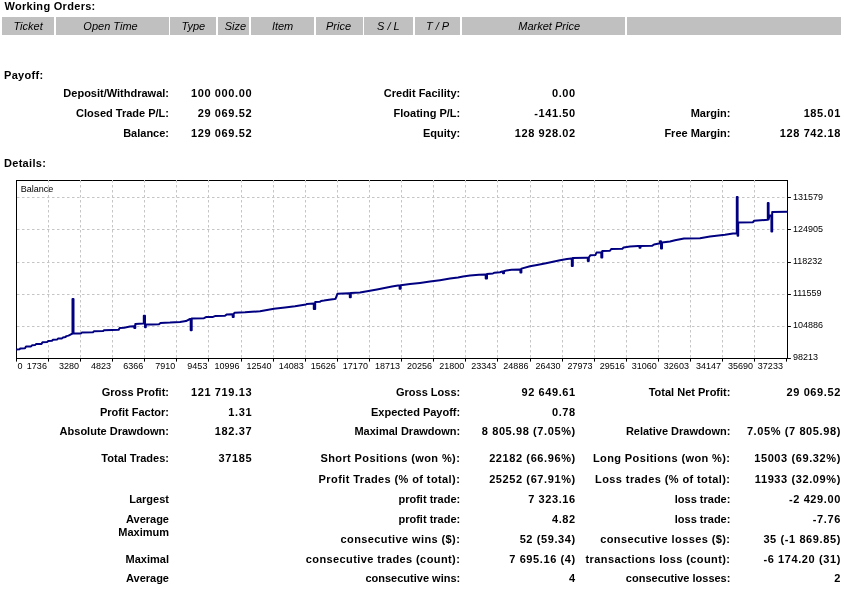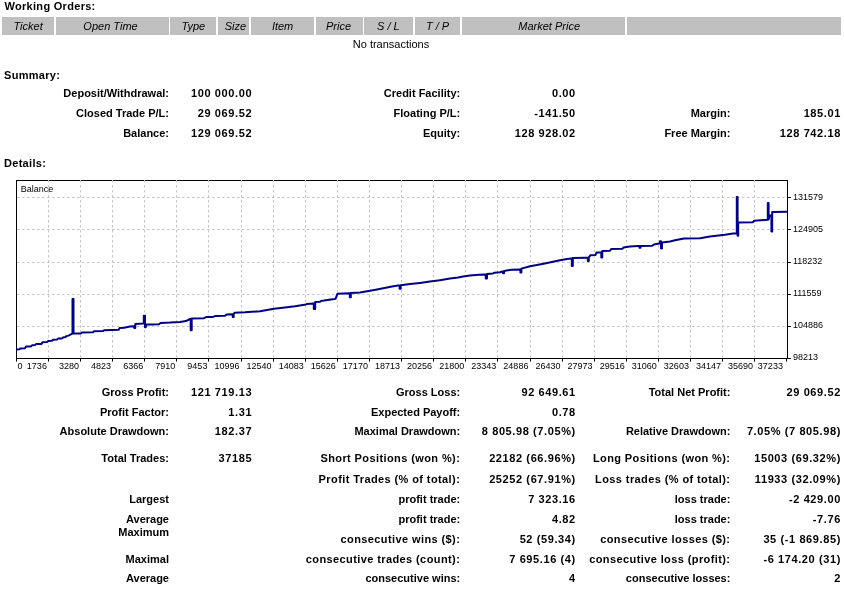--- a/index.html
+++ b/index.html
@@ -31,22 +31,21 @@
 <div class="ht" style="left:282.6px">Item</div>
 <div class="hc" style="left:316.1px;width:46.5px"></div>
 <div class="ht" style="left:338.5px">Price</div>
 <div class="hc" style="left:364.4px;width:48.4px"></div>
 <div class="ht" style="left:388.3px">S / L</div>
 <div class="hc" style="left:414.6px;width:45.6px"></div>
 <div class="ht" style="left:437.5px">T / P</div>
 <div class="hc" style="left:462px;width:163.4px"></div>
 <div class="ht" style="left:549.2px">Market Price</div>
 <div class="hc" style="left:627.1px;width:213.8px"></div>
-<div style="position:absolute;left:0;width:782px;top:37.9px;text-align:center;font-size:11px;line-height:13px">No transactions</div>
-<div class="t" style="left:4px;top:69px">Summary:</div>
+<div class="t" style="left:4px;top:69px">Payoff:</div>
 <div class="b" style="right:675.0px;top:86.9px">Deposit/Withdrawal:</div>
 <div class="v" style="right:591.9px;top:86.9px">100 000.00</div>
 <div class="b" style="right:383.8px;top:86.9px">Credit Facility:</div>
 <div class="v" style="right:268.2px;top:86.9px">0.00</div>
 <div class="b" style="right:675.0px;top:106.9px">Closed Trade P/L:</div>
 <div class="v" style="right:591.9px;top:106.9px">29 069.52</div>
 <div class="b" style="right:383.8px;top:106.9px">Floating P/L:</div>
 <div class="v" style="right:268.2px;top:106.9px">-141.50</div>
 <div class="b" style="right:113.6px;top:106.9px">Margin:</div>
 <div class="v" style="right:3.1px;top:106.9px">185.01</div>
@@ -132,20 +131,20 @@
 <div class="b" style="right:113.6px;top:513.2px">loss trade:</div>
 <div class="v" style="right:3.1px;top:513.2px">-7.76</div>
 <div class="b" style="right:675.0px;top:526px">Maximum</div>
 <div class="bl" style="right:383.8px;top:533.0px">consecutive wins ($):</div>
 <div class="v" style="right:268.2px;top:533.0px">52 (59.34)</div>
 <div class="bl" style="right:113.6px;top:533.0px">consecutive losses ($):</div>
 <div class="v" style="right:3.1px;top:533.0px">35 (-1 869.85)</div>
 <div class="b" style="right:675.0px;top:552.7px">Maximal</div>
 <div class="bl" style="right:383.8px;top:552.7px">consecutive trades (count):</div>
 <div class="v" style="right:268.2px;top:552.7px">7 695.16 (4)</div>
-<div class="bl" style="right:113.6px;top:552.7px">consecutive loss (profit):</div>
+<div class="bl" style="right:113.6px;top:552.7px">transactions loss (count):</div>
 <div class="v" style="right:3.1px;top:552.7px">-6 174.20 (31)</div>
 <div class="b" style="right:675.0px;top:571.7px">Average</div>
 <div class="b" style="right:383.8px;top:571.7px">consecutive wins:</div>
 <div class="v" style="right:268.2px;top:571.7px">4</div>
 <div class="b" style="right:113.6px;top:571.7px">consecutive losses:</div>
 <div class="v" style="right:3.1px;top:571.7px">2</div>
 </div>
 
 </body></html>

